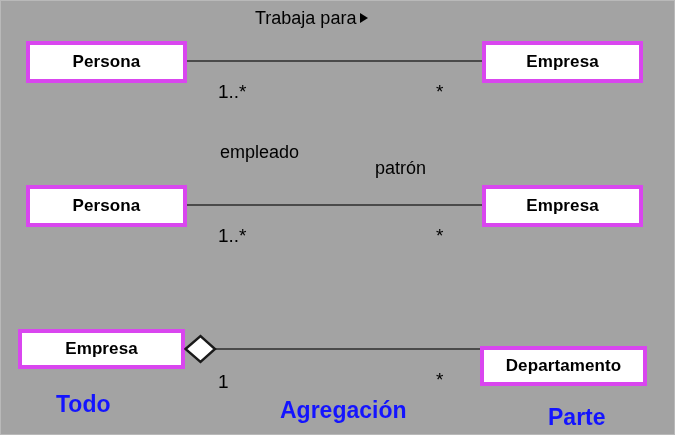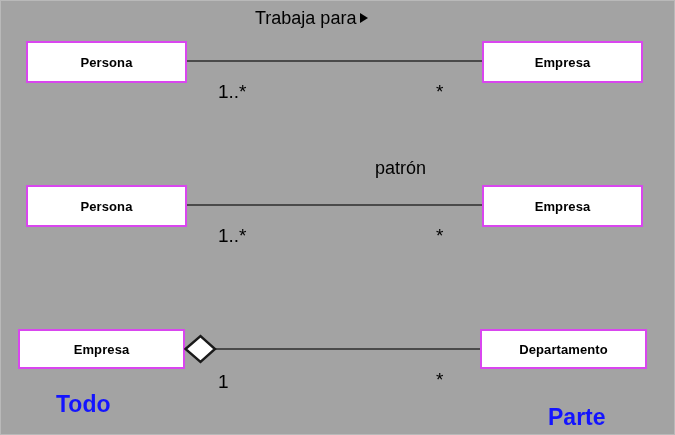--- a/index.html
+++ b/index.html
@@ -18,26 +18,26 @@
     background: #a3a3a3;
     border: 1px solid #b9b9b9;
     box-sizing: border-box;
     overflow: hidden;
   }
   
   .uml-class {
     position: absolute;
     box-sizing: border-box;
     background: #ffffff;
-    border: 2px solid #d946ef;
+    border: 4px solid #d946ef;
     display: flex;
     align-items: center;
     justify-content: center;
     font-weight: bold;
-    font-size: 13px;
+    font-size: 17px;
     color: #000000;
     letter-spacing: 0.1px;
     white-space: nowrap;
   }
   
   .assoc-line {
     position: absolute;
     height: 0;
     border-top: 2px solid #4a4a4a;
   }
@@ -91,20 +91,21 @@
   <div class="assoc-line" style="left:186px; top:59px; width:296px;"></div>
 
   <div class="uml-class" style="left:25px; top:40px; width:161px; height:42px;">Persona</div>
 
   <div class="uml-class" style="left:481px; top:40px; width:161px; height:42px;">Empresa</div>
 
   <div class="lbl lbl-mult" style="left:217px; top:81px;">1..*</div>
 
   <div class="lbl lbl-mult" style="left:435px; top:81px;">*</div>
 
+  <div class="lbl lbl-role" style="left:219px; top:142px;">empleado</div>
 
   <div class="lbl lbl-role" style="left:374px; top:142px;margin-top:16px;">patrón</div>
 
   <div class="assoc-line" style="left:186px; top:203px; width:296px;"></div>
 
   <div class="uml-class" style="left:25px; top:184px; width:161px; height:42px;">Persona</div>
 
   <div class="uml-class" style="left:481px; top:184px; width:161px; height:42px;">Empresa</div>
 
   <div class="lbl lbl-mult" style="left:217px; top:225px;">1..*</div>
@@ -112,24 +113,25 @@
   <div class="lbl lbl-mult" style="left:435px; top:225px;">*</div>
 
   <div class="assoc-line" style="left:213px; top:347px; width:267px;"></div>
 
   <div class="uml-class" style="left:17px; top:328px; width:167px; height:40px;">Empresa</div>
 
   <svg class="diamond" style="left:183px; top:332px;" width="33" height="32" viewBox="0 0 33 32">
     <polygon points="1.5,16 16.5,3 31,16 16.5,29" fill="#ffffff" stroke="#1a1a1a" stroke-width="2.4" stroke-linejoin="miter"></polygon>
   </svg>
 
-  <div class="uml-class" style="left:479px; top:328px; width:167px; height:40px;">Departamento</div>
+  <div class="uml-class" style="left:479px; top:345px; width:167px; height:40px;">Departamento</div>
 
   <div class="lbl lbl-mult" style="left:217px; top:371px;">1</div>
 
   <div class="lbl lbl-mult" style="left:435px; top:369px;">*</div>
 
   <div class="lbl lbl-blue" style="left:55px; top:392px;">Todo</div>
 
+  <div class="lbl lbl-blue" style="left:279px; top:398px;">Agregación</div>
 
   <div class="lbl lbl-blue" style="left:547px; top:405px;">Parte</div>
 
 </div>
 
 </body></html>

